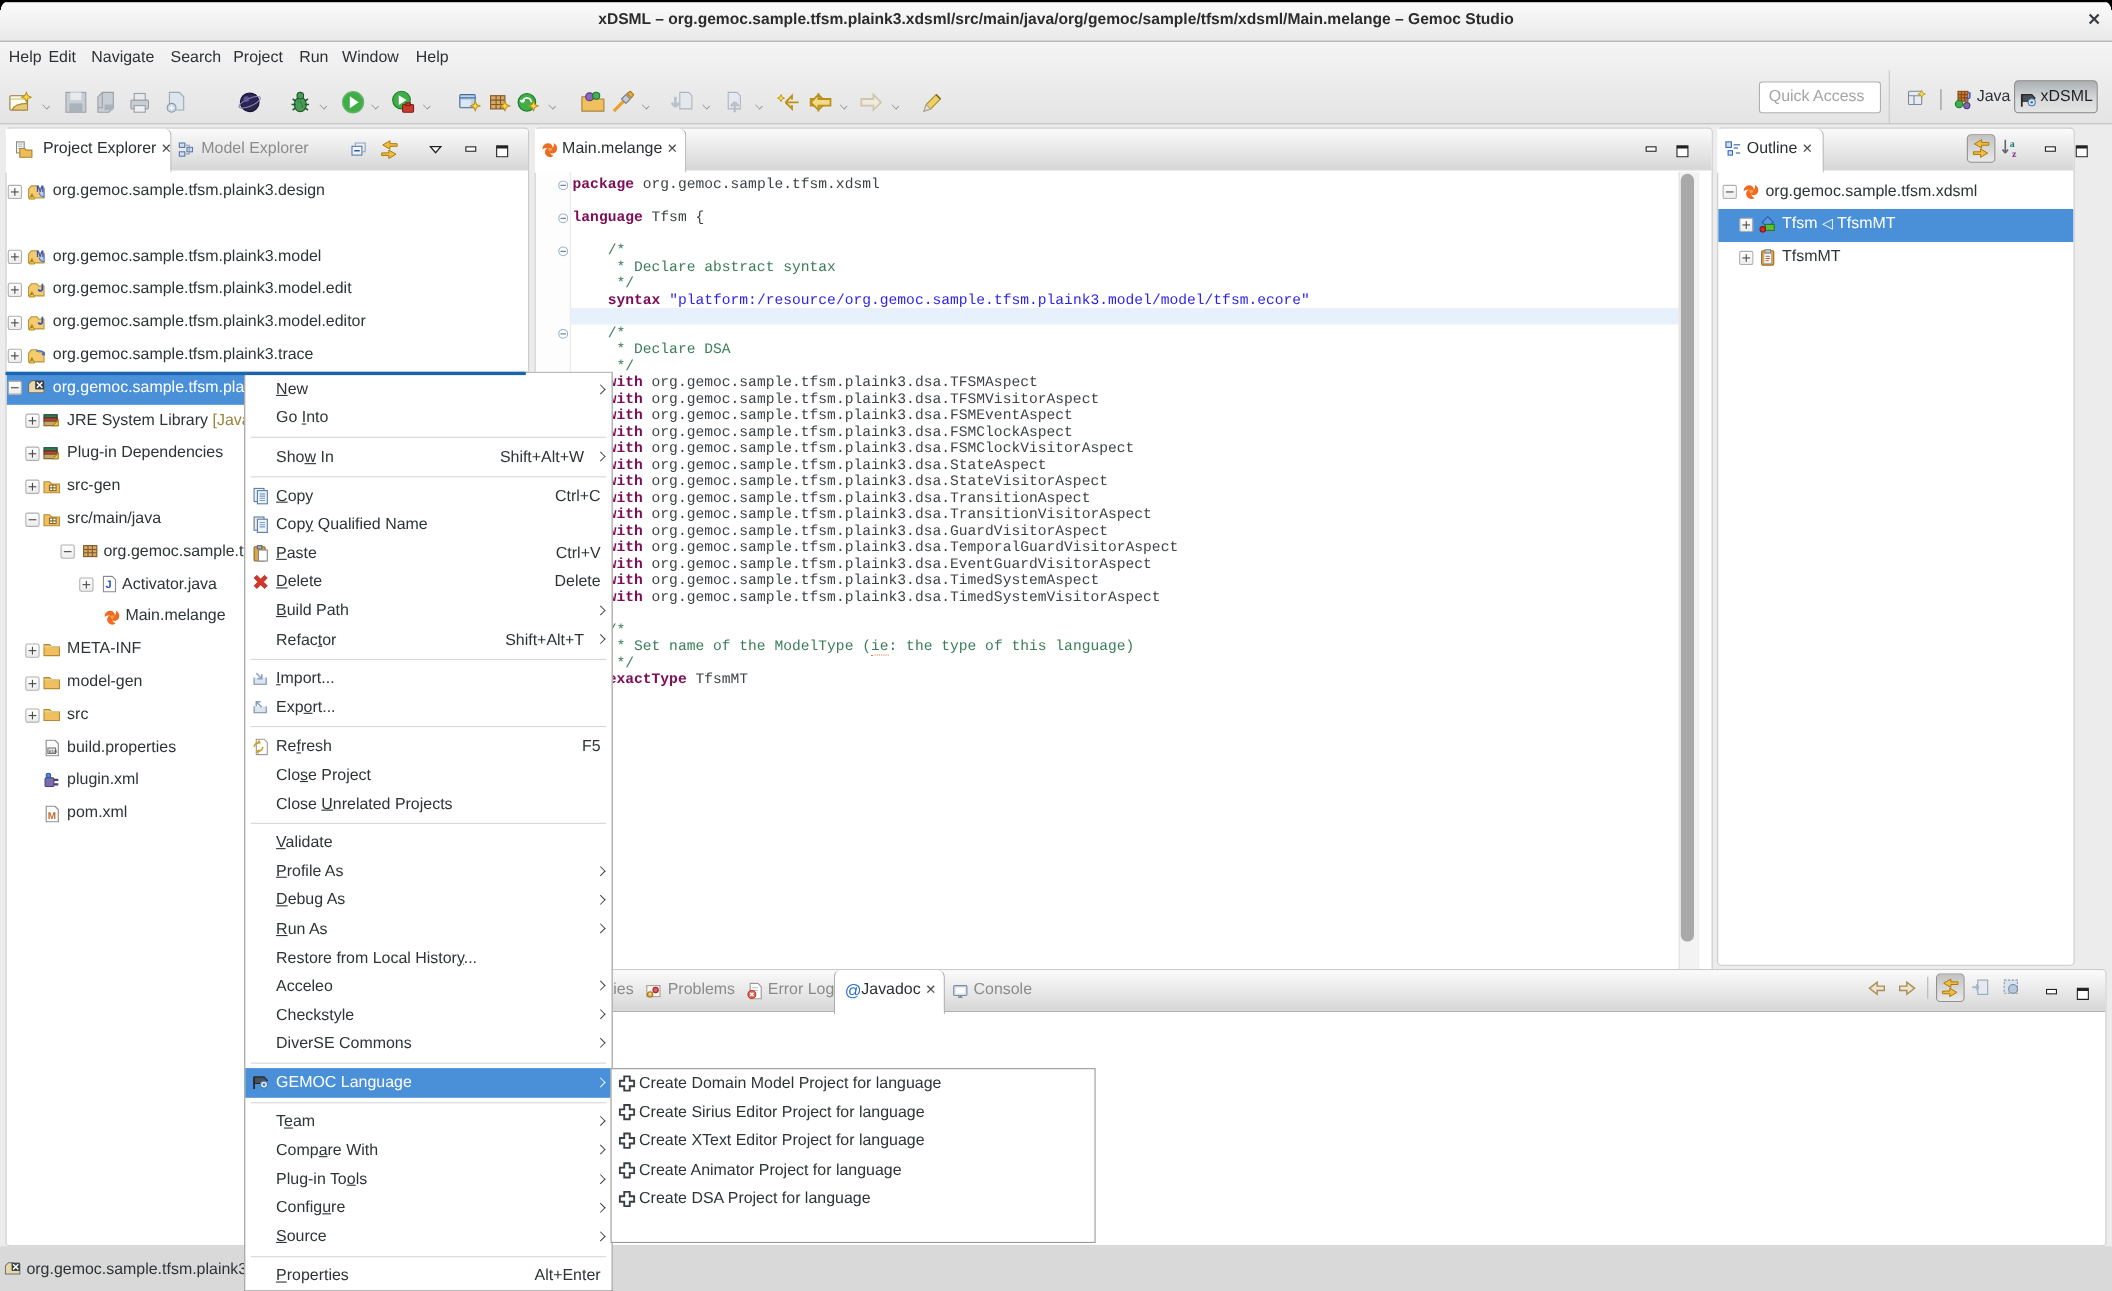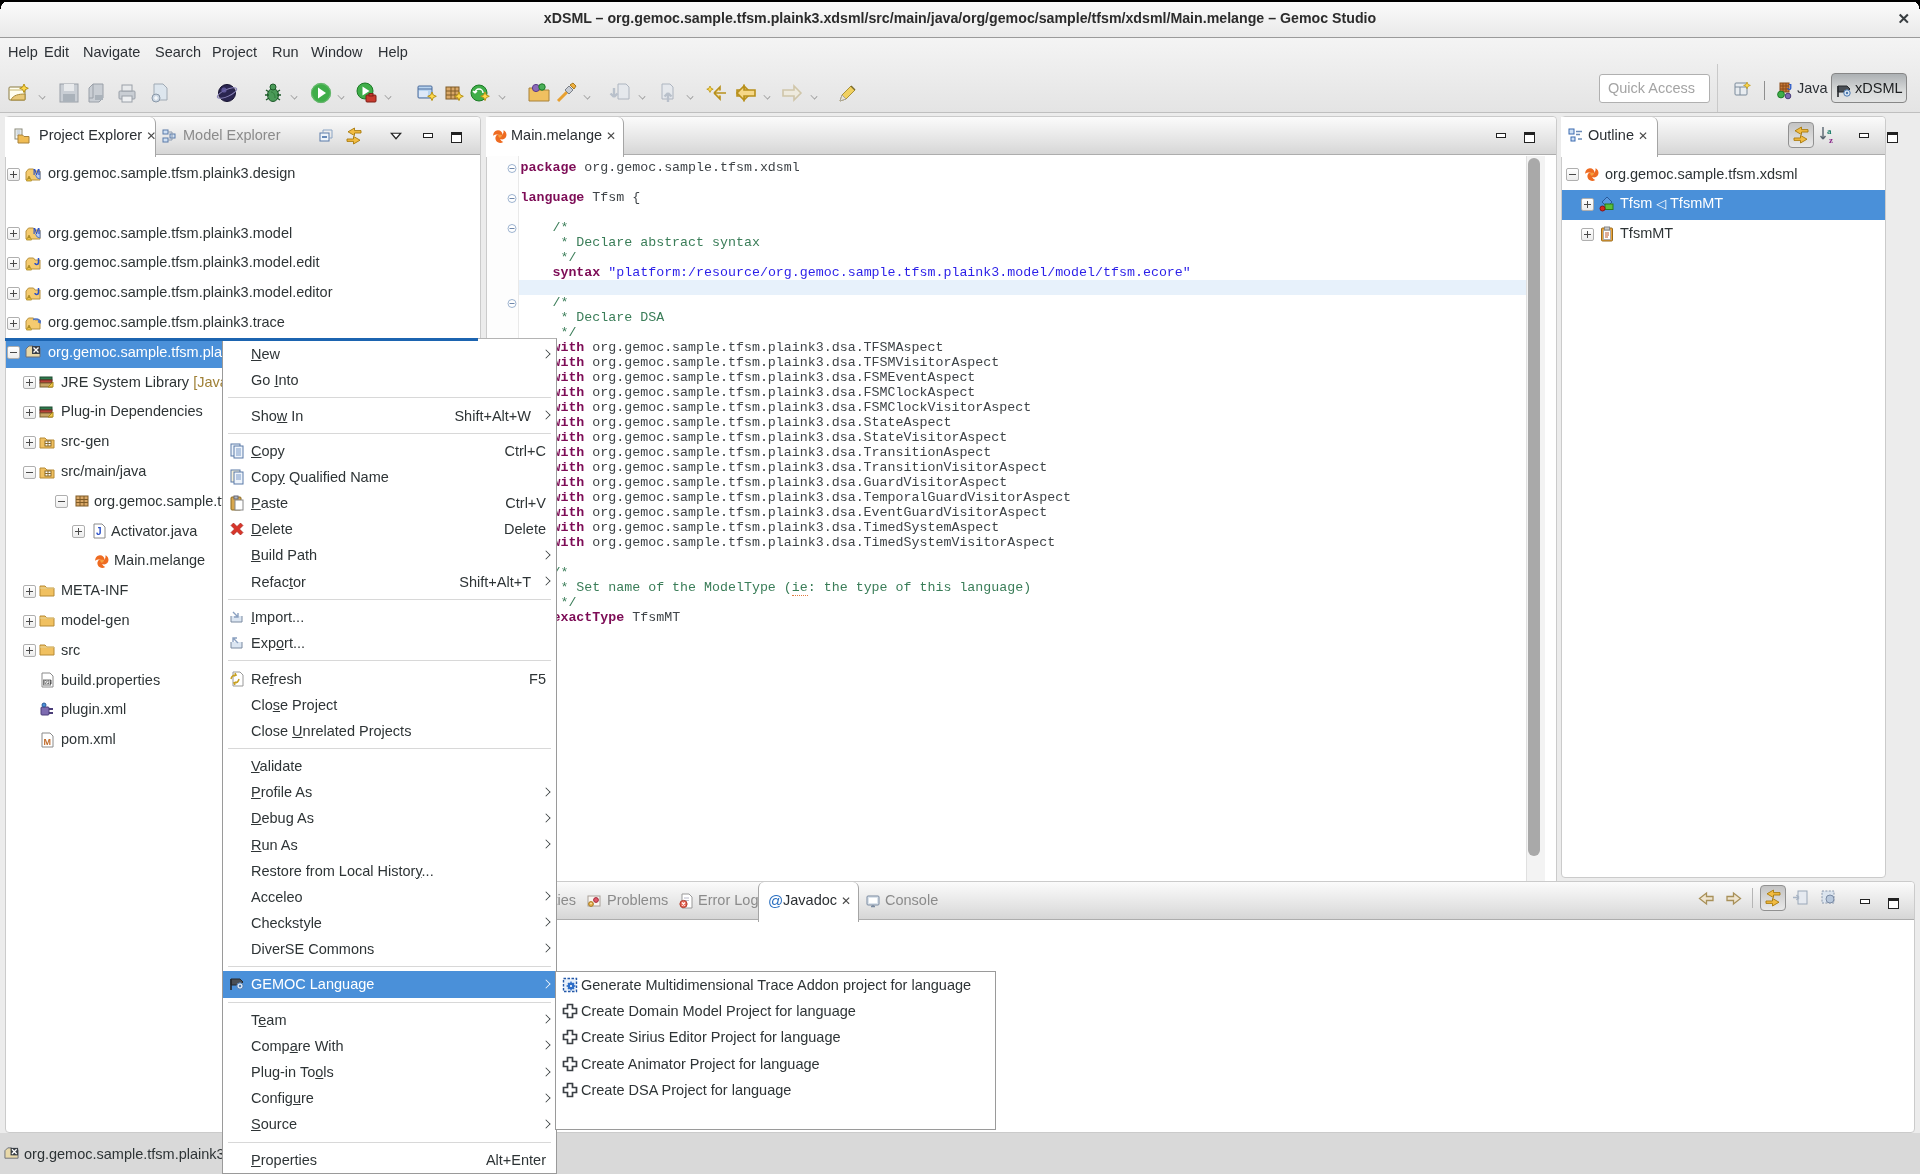--- a/index.html
+++ b/index.html
@@ -567,28 +567,28 @@
   <div class="mi">T<u>e</u>am<span class="ar"></span></div>
   <div class="mi">Comp<u>a</u>re With<span class="ar"></span></div>
   <div class="mi">Plug-in To<u>o</u>ls<span class="ar"></span></div>
   <div class="mi">Config<u>u</u>re<span class="ar"></span></div>
   <div class="mi"><u>S</u>ource<span class="ar"></span></div>
   <div class="msep"></div>
   <div class="mi"><u>P</u>roperties<span class="sc">Alt+Enter</span></div>
 </div>
 <div id="smenu">
   <div class="mi"><svg class="mic" viewBox="0 0 16 16">
-        <use href="#i-gen"></use>
-      </svg>Generate Multidimensional Trace Addon project for language</div>
-  <div class="mi"><svg class="mic" viewBox="0 0 16 16">
         <use href="#i-cross"></use>
       </svg>Create Domain Model Project for language</div>
   <div class="mi"><svg class="mic" viewBox="0 0 16 16">
         <use href="#i-cross"></use>
       </svg>Create Sirius Editor Project for language</div>
+  <div class="mi"><svg class="mic" viewBox="0 0 16 16">
+        <use href="#i-cross"></use>
+      </svg>Create XText Editor Project for language</div>
   <div class="mi"><svg class="mic" viewBox="0 0 16 16">
         <use href="#i-cross"></use>
       </svg>Create Animator Project for language</div>
   <div class="mi"><svg class="mic" viewBox="0 0 16 16">
         <use href="#i-cross"></use>
       </svg>Create DSA Project for language</div>
 </div>
 <svg width="0" height="0" style="position:absolute">
     <defs>
 <g id="i-fold">

